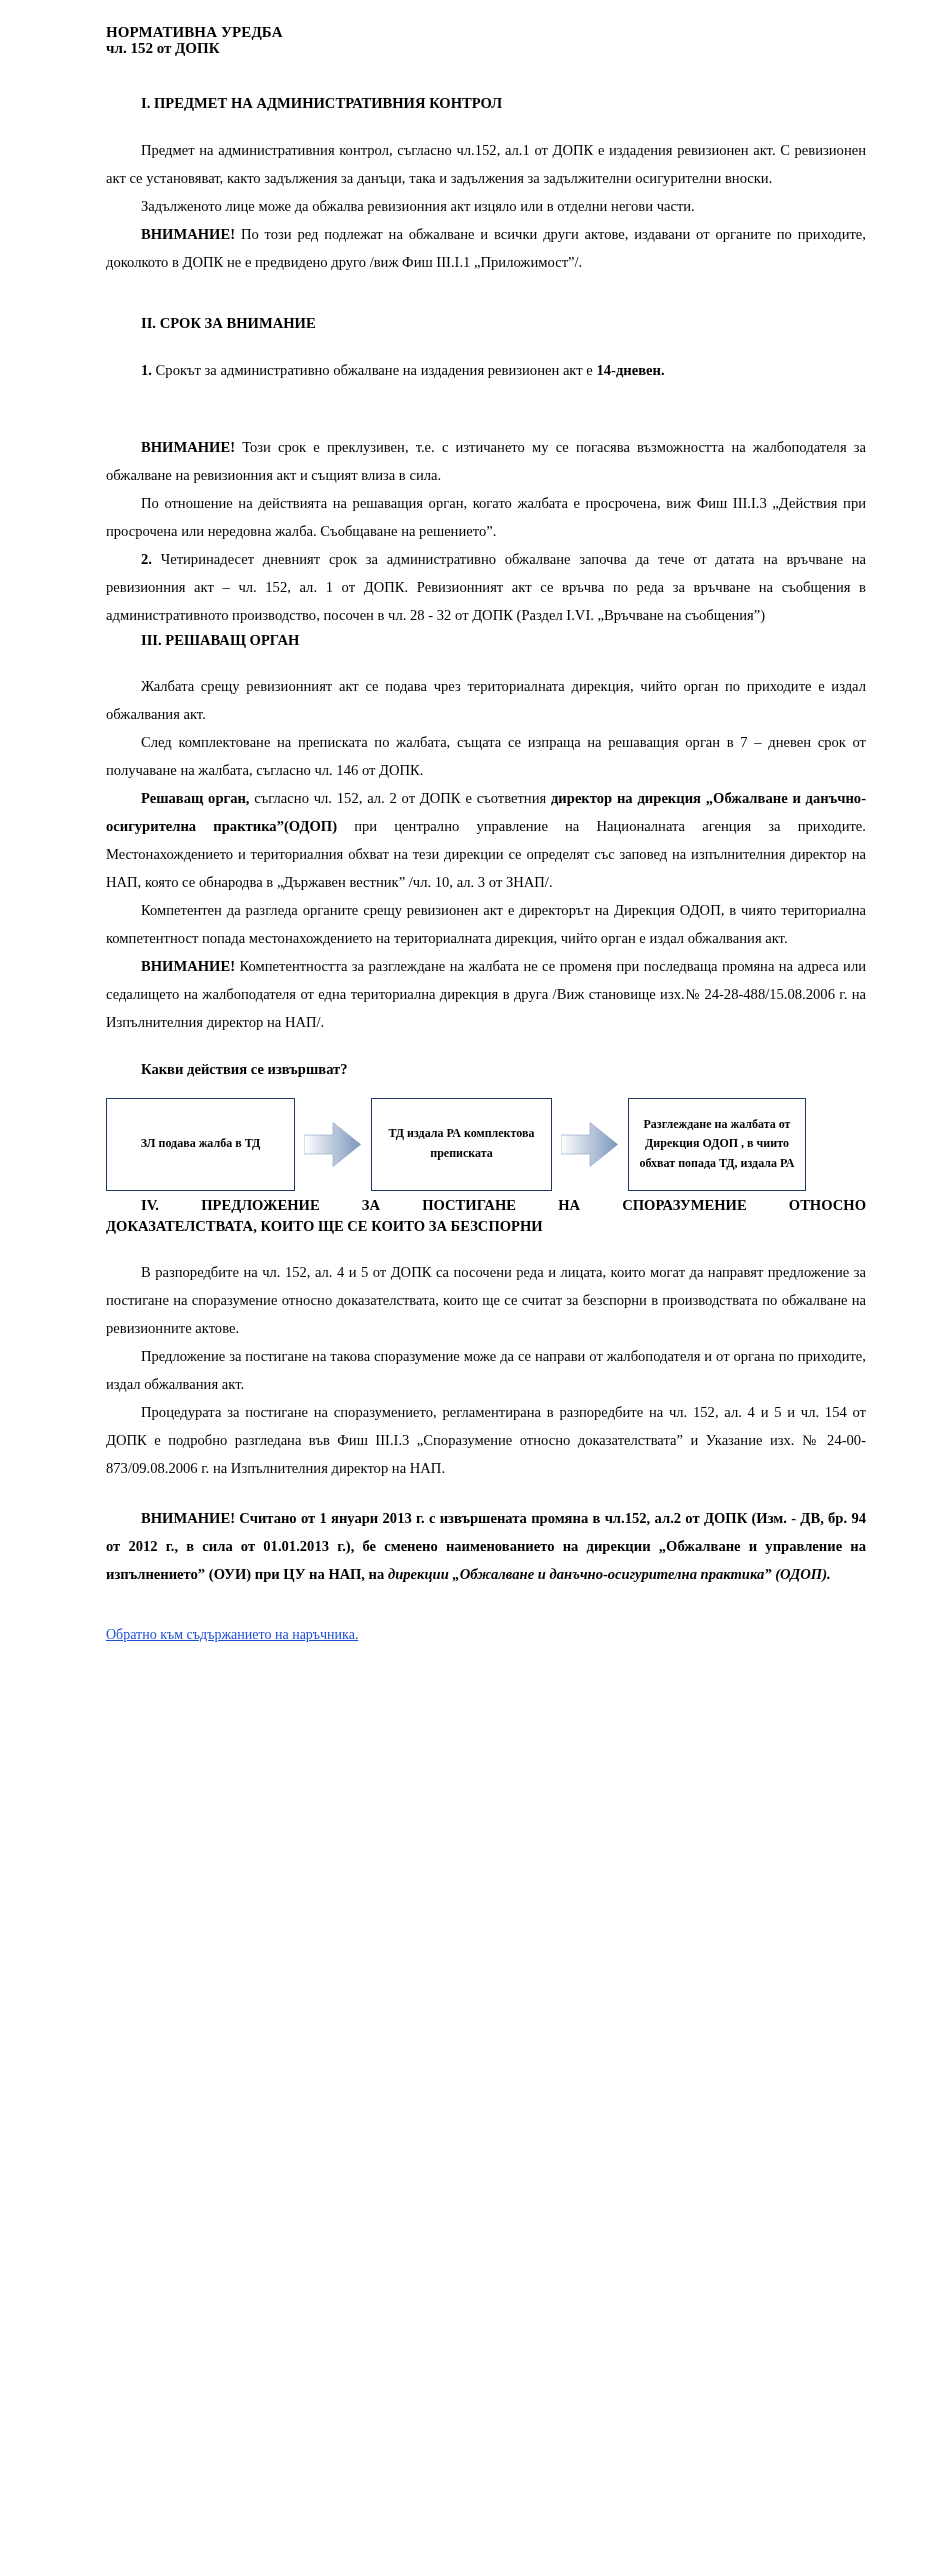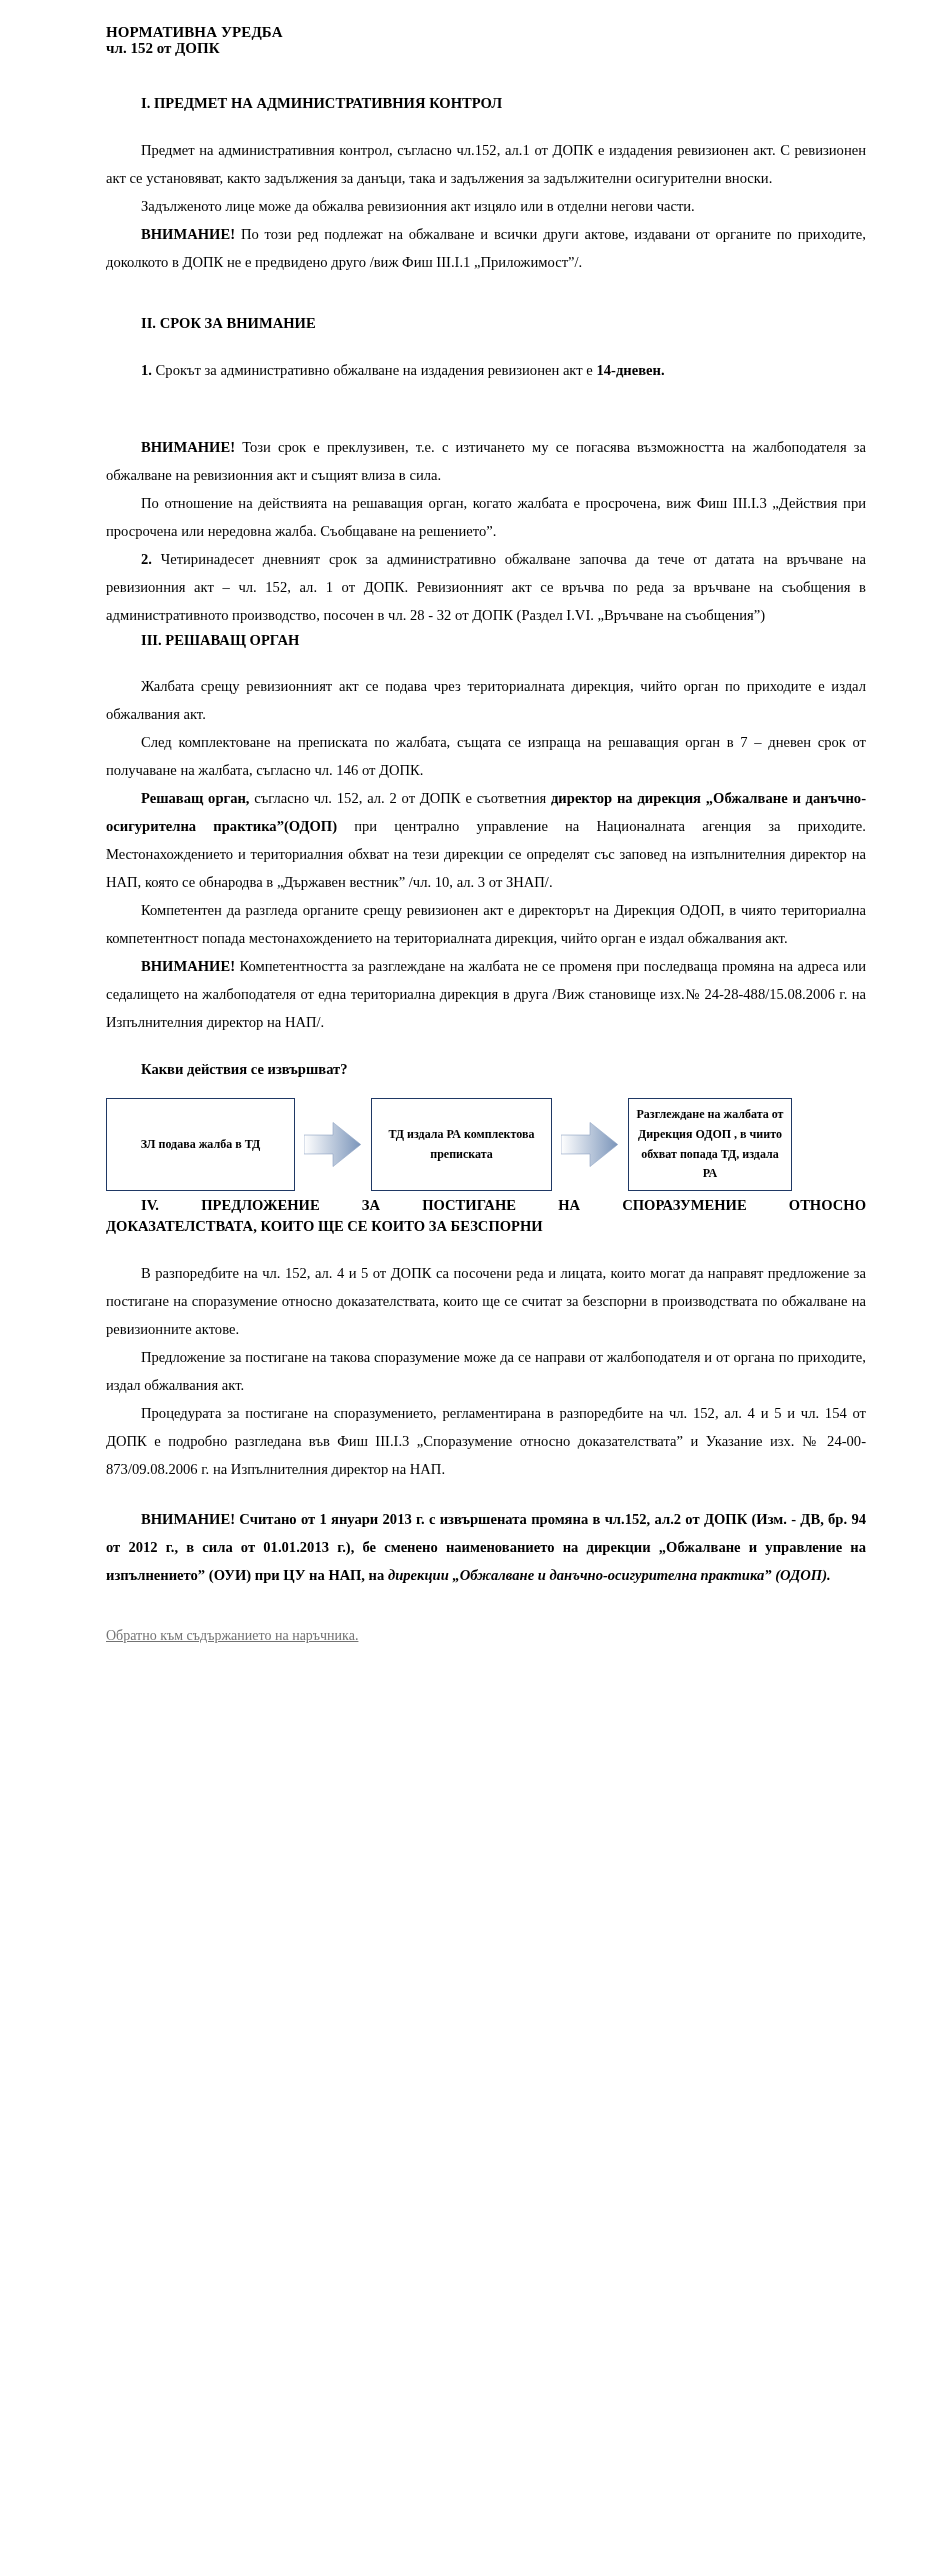--- a/index.html
+++ b/index.html
@@ -81,32 +81,32 @@
     align-items: center;
     justify-content: center;
     text-align: center;
     font-weight: bold;
     font-size: 12px;
     line-height: 1.65;
     padding: 6.3px 3.8px;
   }
   .flow-box.b1 { width: 189px; min-height: 93px; }
   .flow-box.b2 { width: 181px; min-height: 93px; }
-  .flow-box.b3 { width: 164px; min-height: 93px; }
+  .flow-box.b3 { width: 178px; min-height: 93px; }
   .flow-arrow {
     width: 76px;
     display: flex;
     align-items: center;
     justify-content: center;
     flex: 0 0 auto;
   }
   .flow-arrow svg { display: block; }
 
   a.backlink {
-    color: #737373;
+    color: #1d4ed8;
     font-size: 14px;
     line-height: 1.4;
   }
   .footer-link {
     padding: 0 0 18px 0;
   }
 </style>
 </head>
 <body>
 

